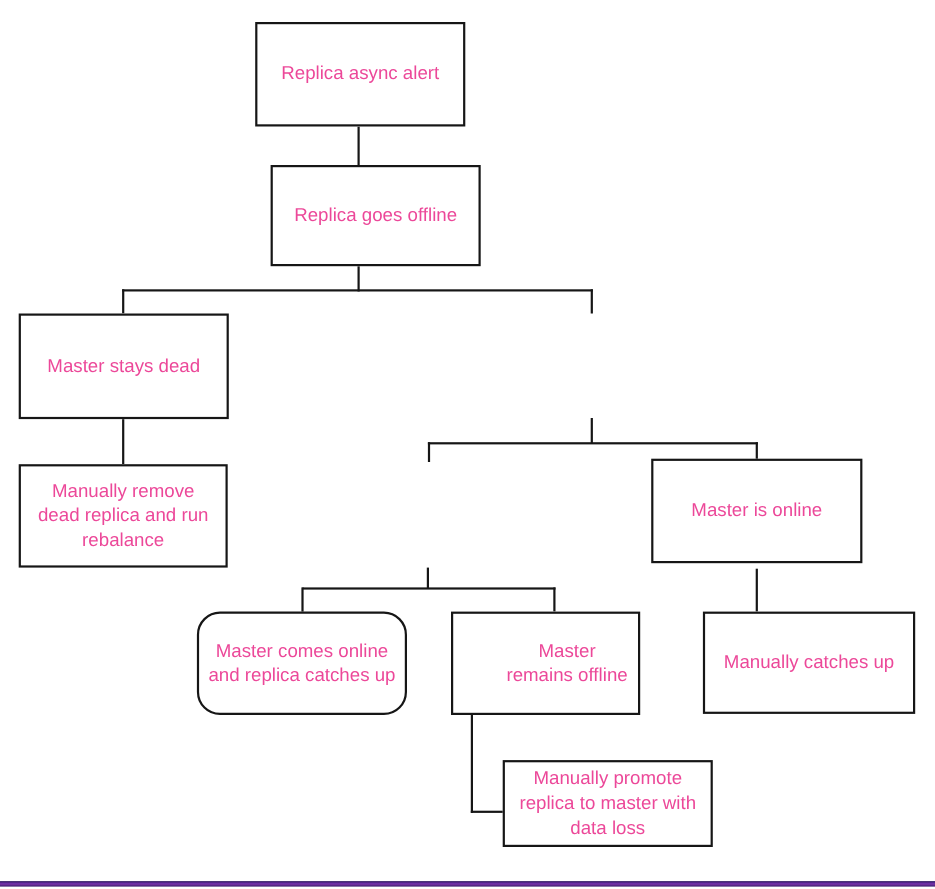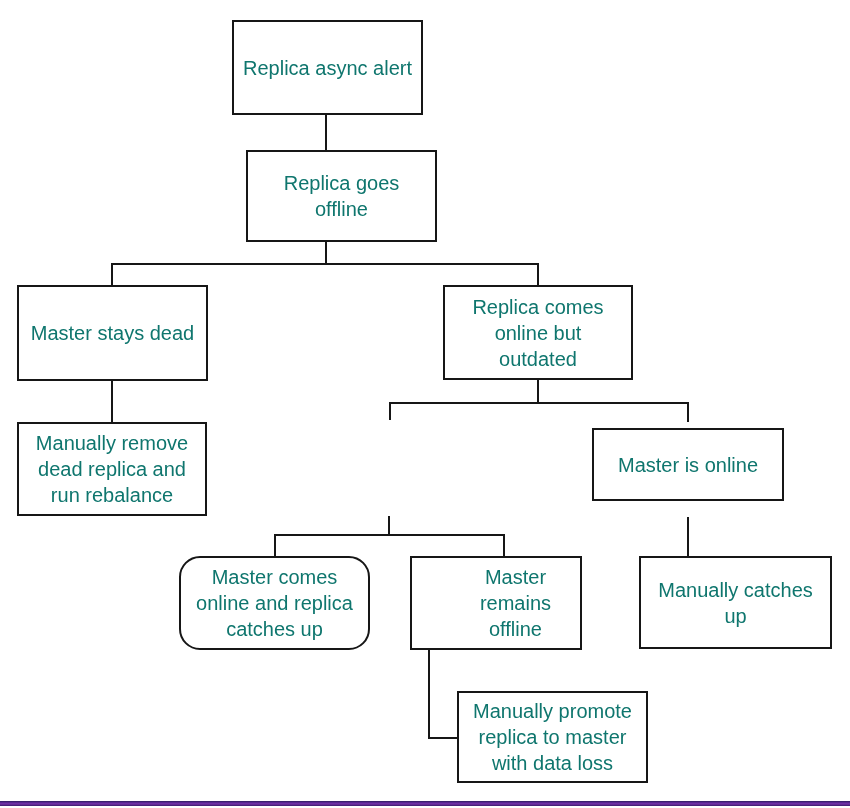--- a/index.html
+++ b/index.html
@@ -17,41 +17,41 @@
     background:#ffffff;
     border:2px solid #161616;
     display:flex;
     align-items:center;
     justify-content:center;
     text-align:center;
     padding:4px 8px;
     z-index:2;
   }
   .node span{
-    font-size:20px;
+    font-size:17px;
     line-height:1.3;
-    color:#0f766e;
+    color:#ec4899;
   }
   .conn{
     position:absolute;
     background:#161616;
     z-index:1;
   }
   
   .n1{left:232px;top:20px;width:191px;height:95px;}
   .n2{left:246px;top:150px;width:191px;height:92px;}
   .n3{left:17px;top:285px;width:191px;height:96px;}
   .n4{left:17px;top:422px;width:190px;height:94px;}
   .n5{left:443px;top:285px;width:190px;height:95px;}
   .n6{left:293px;top:420px;width:192px;height:96px;}
-  .n7{left:592px;top:428px;width:192px;height:73px;}
+  .n7{left:592px;top:417px;width:192px;height:95px;}
   .n8{left:179px;top:556px;width:191px;height:94px;border-radius:21px;}
   .n9{left:410px;top:556px;width:172px;height:94px;padding-left:47px;}
   .n10{left:639px;top:556px;width:193px;height:93px;}
-  .n11{left:457px;top:691px;width:191px;height:92px;}
+  .n11{left:457px;top:691px;width:191px;height:79px;}
   
   .c1{left:325px;top:115px;width:2px;height:35px;}   
   .c2{left:325px;top:242px;width:2px;height:23px;}   
   .c3{left:111px;top:263px;width:428px;height:2px;}  
   .c4{left:111px;top:263px;width:2px;height:22px;}   
   .c5{left:537px;top:263px;width:2px;height:22px;}   
   .c6{left:111px;top:381px;width:2px;height:41px;}   
   .c7{left:537px;top:380px;width:2px;height:23px;}   
   .c8{left:389px;top:402px;width:300px;height:2px;}  
   .c9{left:389px;top:402px;width:2px;height:18px;}   
@@ -101,23 +101,20 @@
   </div>
   <div class="node n2">
     <span>Replica goes offline</span>
   </div>
   <div class="node n3">
     <span>Master stays dead</span>
   </div>
   <div class="node n4">
     <span>Manually remove dead replica and run rebalance</span>
   </div>
-  <div class="node n5">
-    <span>Replica comes online but outdated</span>
-  </div>
   <div class="node n7">
     <span>Master is online</span>
   </div>
   <div class="node n8">
     <span>Master comes online and replica catches up</span>
   </div>
   <div class="node n9">
     <span>Master remains offline</span>
   </div>
   <div class="node n10">

